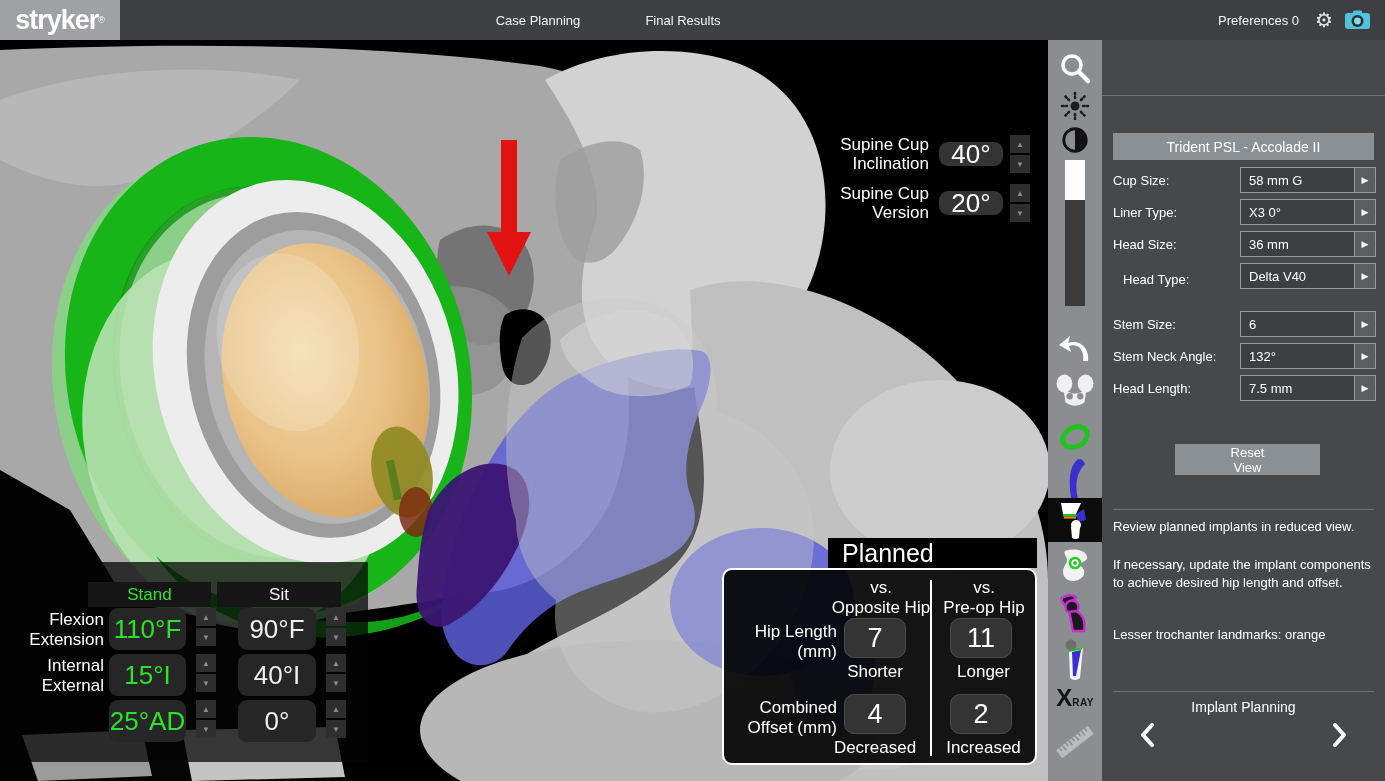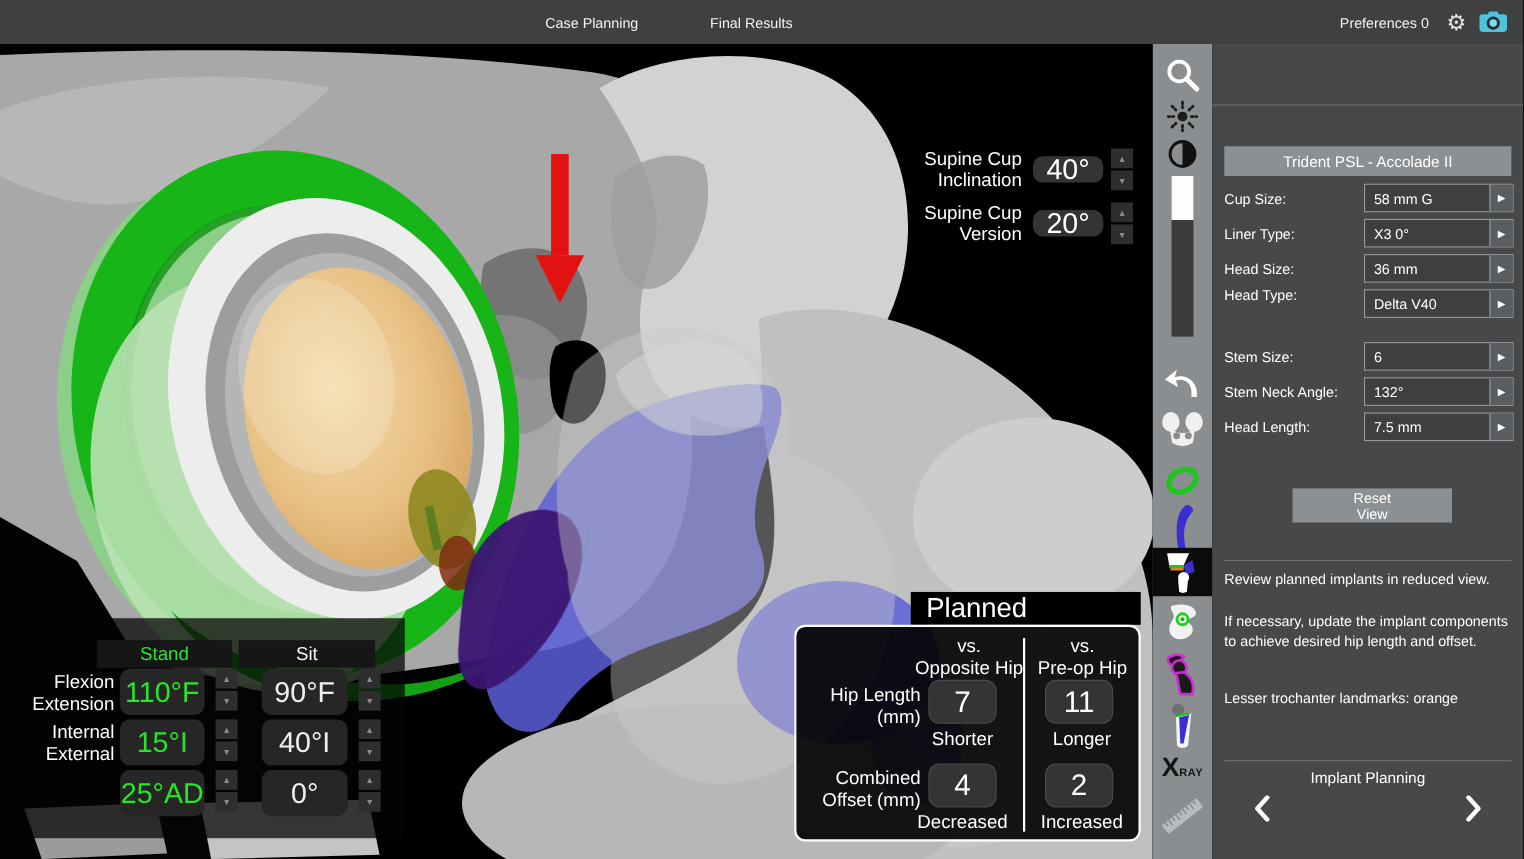--- a/index.html
+++ b/index.html
@@ -79,20 +79,24 @@
   .ppar { left:11px; width:258px; color:#fff; font-size:13px; line-height:18px; }
   #footer-title { left:0; top:659px; width:283px; text-align:center; color:#fff; font-size:14px; }
   .nav-ch { top:680px; width:30px; height:30px; display:flex; align-items:center; justify-content:center; cursor:pointer; }
 </style>
 </head>
 <body>
 
 <div id="stage">
 
   <div id="topbar" class="abs">
+    <div id="logo-box" class="abs">
+      <span id="brand">stryker</span>
+        <span id="brand-mark">®</span>
+    </div>
     <div id="tab-final" class="abs toptab">Final Results</div>
     <div id="tab-case" class="abs toptab">Case Planning</div>
     <div id="pref" class="abs">Preferences 0</div>
     <div id="gear" class="abs">⚙</div>
     <div id="cam" class="abs">
       <svg width="27" height="20" viewBox="0 0 27 20">
         <rect x="1" y="3" width="25" height="16" rx="3" fill="#4fc3dc"></rect>
         <rect x="9" y="0.5" width="9" height="4" rx="1.5" fill="#4fc3dc"></rect>
         <circle cx="13.5" cy="11" r="6" fill="#2b2e30"></circle>
         <circle cx="13.5" cy="11" r="3.4" fill="#7adcec"></circle>
@@ -389,21 +393,21 @@
     <div class="abs fld-lbl" style="top:159px;">Liner Type:</div>
     <div class="abs fld-dd" style="top:159px;">
       <span>X3 0°</span>
       <span class="dd-arrow">▶</span>
     </div>
     <div class="abs fld-lbl" style="top:191px;">Head Size:</div>
     <div class="abs fld-dd" style="top:191px;">
       <span>36 mm</span>
       <span class="dd-arrow">▶</span>
     </div>
-    <div class="abs fld-lbl" style="top:215px;">Head Type:</div>
+    <div class="abs fld-lbl" style="top:226px;margin-left:10px;">Head Type:</div>
     <div class="abs fld-dd" style="top:223px;">
       <span>Delta V40</span>
       <span class="dd-arrow">▶</span>
     </div>
 
     <div class="abs fld-lbl" style="top:271px;">Stem Size:</div>
     <div class="abs fld-dd" style="top:271px;">
       <span>6</span>
       <span class="dd-arrow">▶</span>
     </div>

